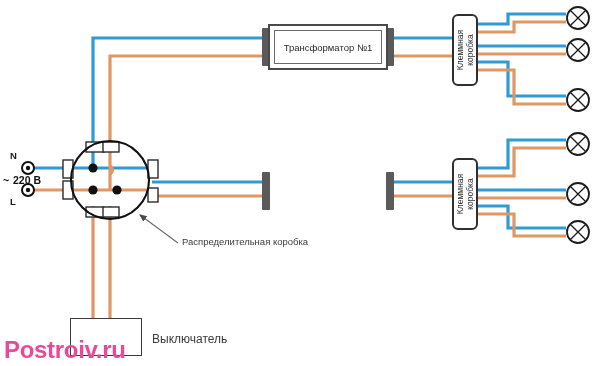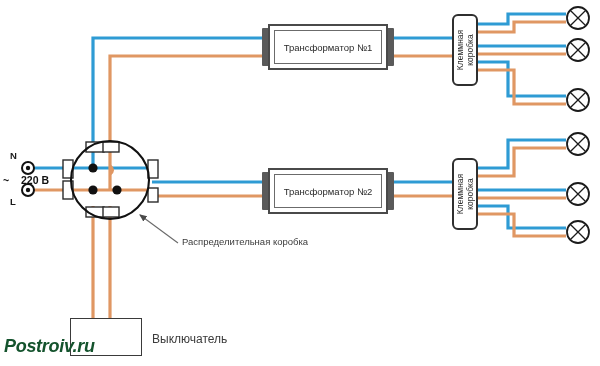--- a/index.html
+++ b/index.html
@@ -27,25 +27,24 @@
   }
   .lbl-term-box{
     font-size:8.5px;color:#2b2b2b;
     transform-origin:center center;
     transform:rotate(-90deg);
     text-align:center;
     line-height:10px;
   }
   .watermark{
     position:absolute;left:4px;top:336px;
-    font-size:18px;font-weight:bold;letter-spacing:-0.3px;
-    color:#14532d;
+    font-size:24px;font-weight:bold;letter-spacing:-0.3px;
+    color:#ec4899;
     font-family:"Liberation Sans", sans-serif;
     user-select:none;
-    font-style:italic;
   }
   .trbox{
     position:absolute;
     box-sizing:border-box;
     background:#ffffff;
     border:2px solid #4a4a4a;
     display:flex;align-items:center;justify-content:center;
   }
   .trbox-inner{
     position:absolute;left:4px;top:4px;right:4px;bottom:4px;
@@ -194,43 +193,38 @@
       <rect x="386" y="172" width="8" height="38" rx="1"></rect>
     </g>
   </svg>
 
   <div class="trbox" style="left:268px;top:24px;width:120px;height:46px;">
     <div class="trbox-inner">
       <span class="lbl-tr">Трансформатор №1</span>
     </div>
   </div>
 
-  <div class="trbox" style="left:268px;top:168px;width:120px;height:46px;">
-    <div class="trbox-inner">
-      <span class="lbl-tr">Трансформатор №2</span>
-    </div>
-  </div>
 
   <div class="tbox" style="left:452px;top:14px;width:26px;height:72px;">
     <span class="lbl-term-box" style="width:68px;">Клеммная коробка</span>
   </div>
 
   <div class="tbox" style="left:452px;top:158px;width:26px;height:72px;">
     <span class="lbl-term-box" style="width:68px;">Клеммная коробка</span>
   </div>
 
   <div class="swbox" style="left:70px;top:318px;width:72px;height:38px;"></div>
 
   <div class="lbl lbl-term" style="left:10px;top:150px;">N</div>
 
   <div class="lbl lbl-term" style="left:10px;top:196px;">L</div>
 
   <div class="lbl lbl-volt" style="left:3px;top:174px;">~</div>
 
-  <div class="lbl lbl-volt" style="left:21px;top:174px;">220 В</div>
+  <div class="lbl lbl-volt" style="left:13px;top:174px;">220 В</div>
 
   <div class="lbl lbl-box" style="left:182px;top:236px;">Распределительная коробка</div>
 
   <div class="lbl lbl-sw" style="left:152px;top:332px;">Выключатель</div>
 
   <div class="watermark">Postroiv.ru</div>
 
 </div>
 
 </body></html>

